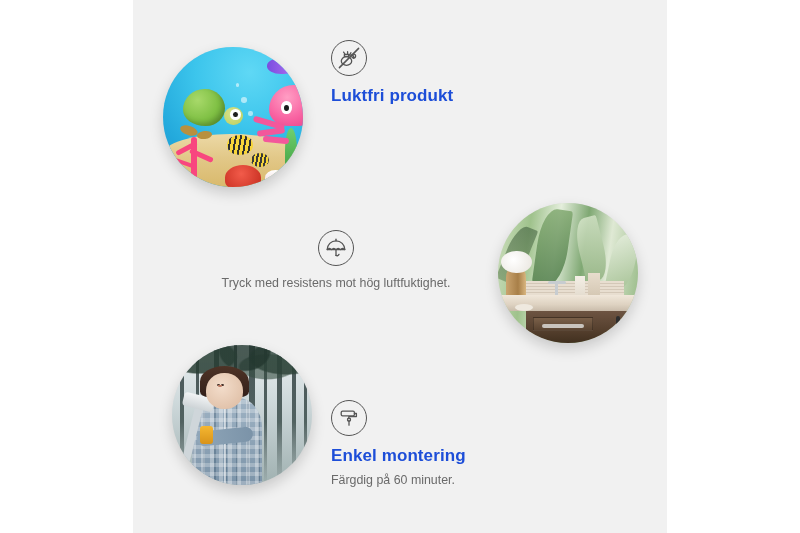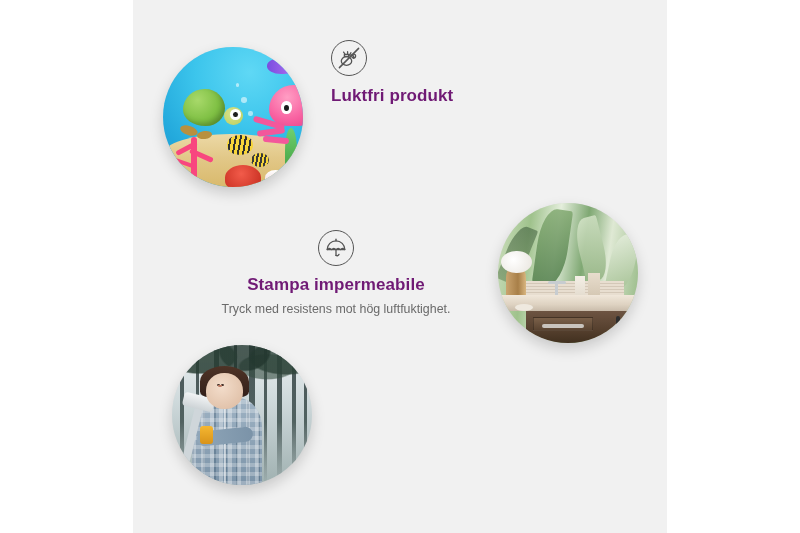--- a/index.html
+++ b/index.html
@@ -296,21 +296,21 @@
   }
 
   
   .feat { position: absolute; }
   .feat .icon-circle {
     width: 36px; height: 36px;
     border: 1.6px solid #555; border-radius: 50%;
     display: flex; align-items: center; justify-content: center;
   }
   .feat h3 {
-    font-size: 17px; font-weight: 600; color: #701a75;
+    font-size: 17px; font-weight: 600; color: #1d4ed8;
     letter-spacing: .1px; line-height: 1.25;
   }
   .feat p {
     font-size: 12.4px; color: #6a6a6a; line-height: 1.5;
   }
 
   
   .feat-1 { left: 331px; top: 40px; width: 296px; }
   .feat-1 .icon-circle { margin-bottom: 9px; }
   .feat-1 h3 { margin-bottom: 6px; }
@@ -443,18 +443,31 @@
       <svg width="24" height="24" viewBox="0 0 24 24" aria-hidden="true">
         <g fill="none" stroke="#555" stroke-width="1.3" stroke-linecap="round" stroke-linejoin="round">
           <path d="M3.2 13.6 a8.8 8.8 0 0 1 17.6 0 z"></path>
           <path d="M3.2 13.6 q2.2 -2.6 4.4 0 q2.2 -2.6 4.4 0 q2.2 -2.6 4.4 0 q2.2 -2.6 4.4 0"></path>
           <line x1="12" y1="13.6" x2="12" y2="19.4"></line>
           <path d="M12 19.4 a2 2 0 0 0 3 -1.1"></path>
           <line x1="12" y1="3.2" x2="12" y2="4.8"></line>
         </g>
       </svg>
     </div>
-    <h3>Stampa impermeabile</h3>
     <p>Tryck med resistens mot hög luftfuktighet.</p>
   </div>
 
+  <div class="feat feat-3">
+    <div class="icon-circle">
+      <svg width="24" height="24" viewBox="0 0 24 24" aria-hidden="true">
+        <g fill="none" stroke="#555" stroke-width="1.3" stroke-linecap="round" stroke-linejoin="round">
+          <rect x="4.2" y="5.2" width="13.2" height="4.6" rx="1.4"></rect>
+          <path d="M17.4 7.5 h2.0 v3.1 h-7.6 v1.9"></path>
+          <rect x="10.6" y="12.4" width="2.8" height="2.6" rx="0.7"></rect>
+          <line x1="12" y1="15.0" x2="12" y2="19.2"></line>
+        </g>
+      </svg>
+    </div>
+    <h3>Enkel montering</h3>
+    <p>Färgdig på 60 minuter.</p>
+  </div>
 
 </div>
 
 </body></html>

